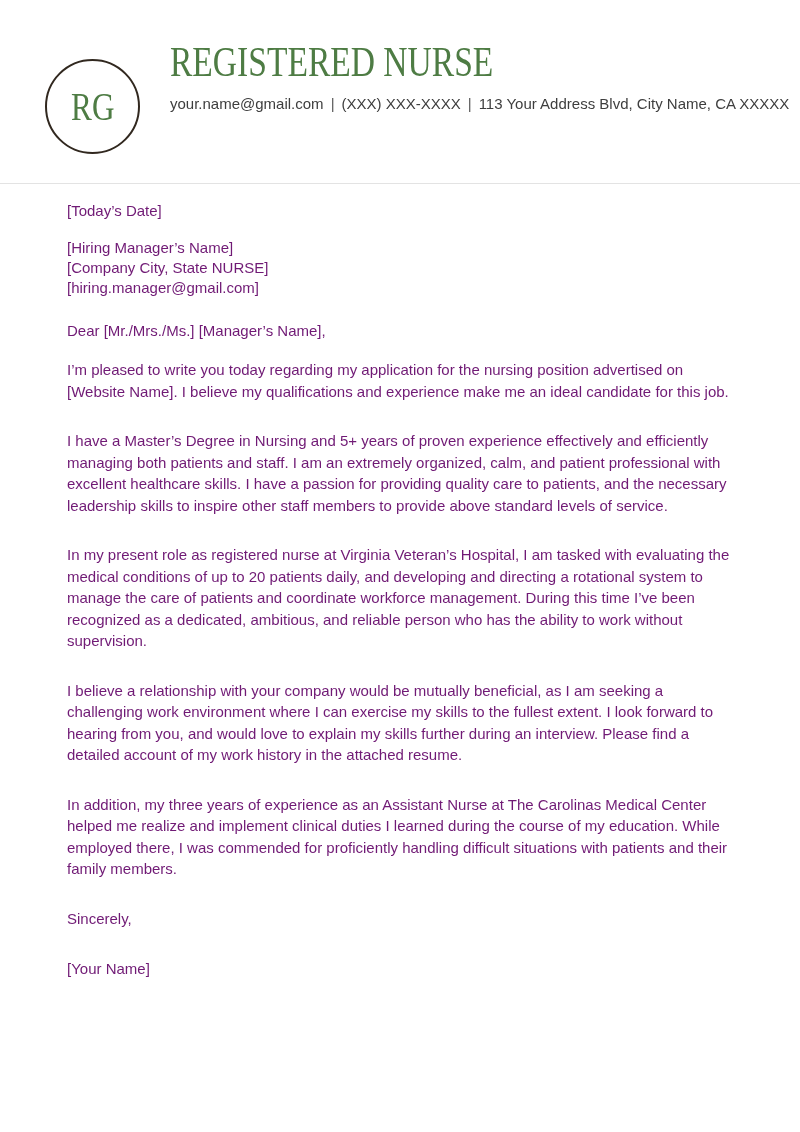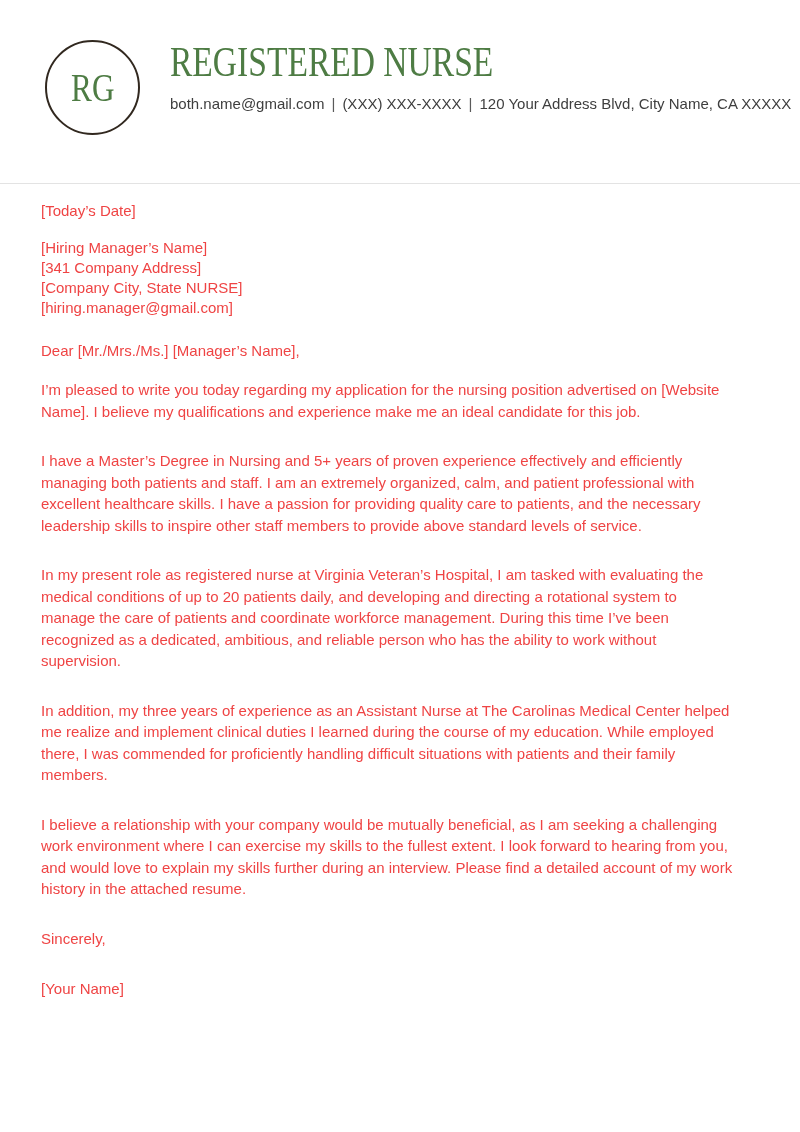--- a/index.html
+++ b/index.html
@@ -14,21 +14,21 @@
   }
 
   
   .header {
     position: relative;
     height: 183px;
   }
   .logo {
     position: absolute;
     left: 45px;
-    top: 40px;
+    top: 59px;
     width: 95px;
     height: 95px;
     border: 2px solid #31281f;
     border-radius: 50%;
     display: flex;
     align-items: center;
     justify-content: center;
     background: #ffffff;
   }
   .monogram {
@@ -67,24 +67,24 @@
   }
   .divider {
     margin: 0;
     border: none;
     border-top: 1px solid #e3e3e3;
     width: 100%;
   }
 
   
   .letter-body {
-    padding: 16px 65px 40px 41px;
+    padding: 16px 65px 40px 67px;
     font-size: 15px;
     line-height: 21.5px;
-    color: #ef4444;
+    color: #701a75;
   }
   .letter-body p { margin: 0; }
   .date       { margin: 0 0 15px 0 !important; }
   .recipient  { margin: 16px 0 22px 0; line-height: 20px; }
   .salutation { margin: 0 0 18px 0 !important; }
   .para       { margin: 0 0 28px 0 !important; }
   .closing    { margin: 0 0 29px 0 !important; }
   .signature  { margin: 0 !important; }
 </style>
 </head>
@@ -92,42 +92,41 @@
 
 <div class="page">
 
   <header class="header">
     <div class="logo">
       <span class="monogram">RG</span>
     </div>
     <div class="header-text">
       <h1 class="title">REGISTERED NURSE</h1>
       <div class="contact">
-        <span>both.name@gmail.com</span><span class="sep">|</span><span>(XXX) XXX-XXXX</span><span class="sep">|</span><span>120 Your Address Blvd, City Name, CA XXXXX</span>
+        <span>your.name@gmail.com</span><span class="sep">|</span><span>(XXX) XXX-XXXX</span><span class="sep">|</span><span>113 Your Address Blvd, City Name, CA XXXXX</span>
       </div>
     </div>
   </header>
 
   <hr class="divider">
 
   <main class="letter-body">
     <p class="date">[Today’s Date]</p>
 
     <div class="recipient">
       <div>[Hiring Manager’s Name]</div>
-      <div>[341 Company Address]</div>
       <div>[Company City, State NURSE]</div>
       <div>[hiring.manager@gmail.com]</div>
     </div>
 
     <p class="salutation">Dear [Mr./Mrs./Ms.] [Manager’s Name],</p>
 
     <p class="para">I’m pleased to write you today regarding my application for the nursing position advertised on [Website Name]. I believe my qualifications and experience make me an ideal candidate for this job.</p>
     <p class="para">I have a Master’s Degree in Nursing and 5+ years of proven experience effectively and efficiently managing both patients and staff. I am an extremely organized, calm, and patient professional with excellent healthcare skills. I have a passion for providing quality care to patients, and the necessary leadership skills to inspire other staff members to provide above standard levels of service.</p>
     <p class="para">In my present role as registered nurse at Virginia Veteran’s Hospital, I am tasked with evaluating the medical conditions of up to 20 patients daily, and developing and directing a rotational system to manage the care of patients and coordinate workforce management. During this time I’ve been recognized as a dedicated, ambitious, and reliable person who has the ability to work without supervision.</p>
+    <p class="para">I believe a relationship with your company would be mutually beneficial, as I am seeking a challenging work environment where I can exercise my skills to the fullest extent. I look forward to hearing from you, and would love to explain my skills further during an interview. Please find a detailed account of my work history in the attached resume.</p>
     <p class="para">In addition, my three years of experience as an Assistant Nurse at The Carolinas Medical Center helped me realize and implement clinical duties I learned during the course of my education. While employed there, I was commended for proficiently handling difficult situations with patients and their family members.</p>
-    <p class="para">I believe a relationship with your company would be mutually beneficial, as I am seeking a challenging work environment where I can exercise my skills to the fullest extent. I look forward to hearing from you, and would love to explain my skills further during an interview. Please find a detailed account of my work history in the attached resume.</p>
 
     <p class="closing">Sincerely,</p>
     <p class="signature">[Your Name]</p>
   </main>
 
 </div>
 
 </body></html>

